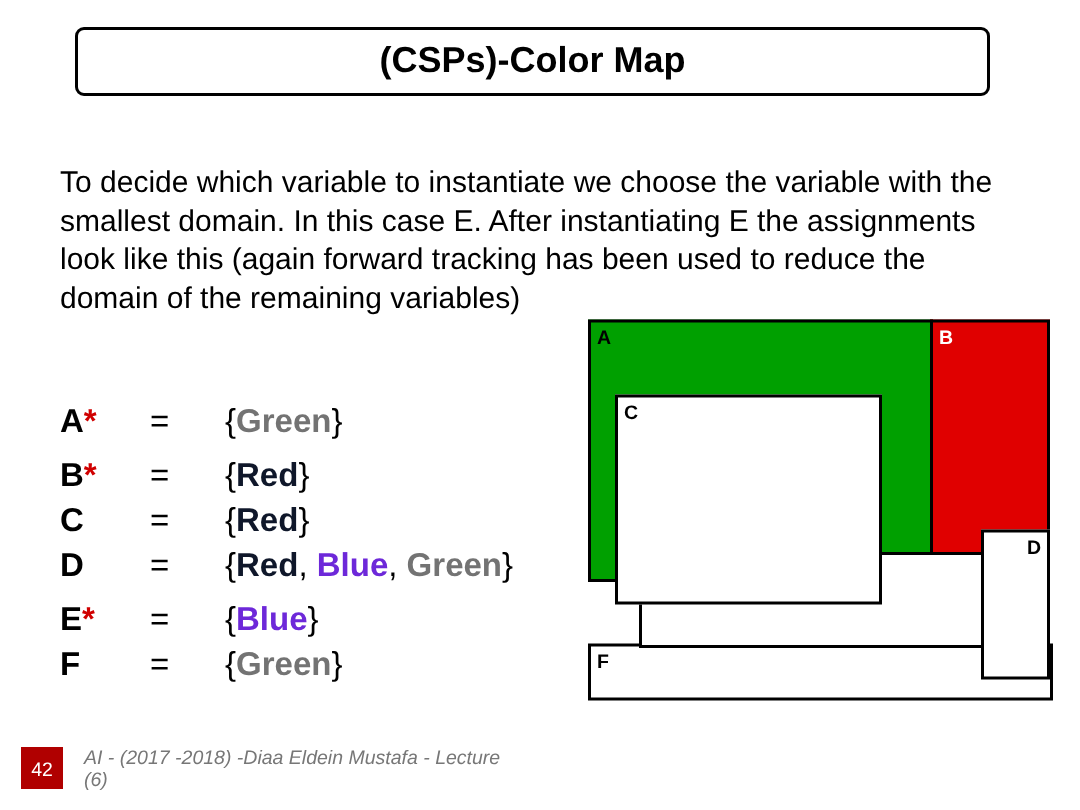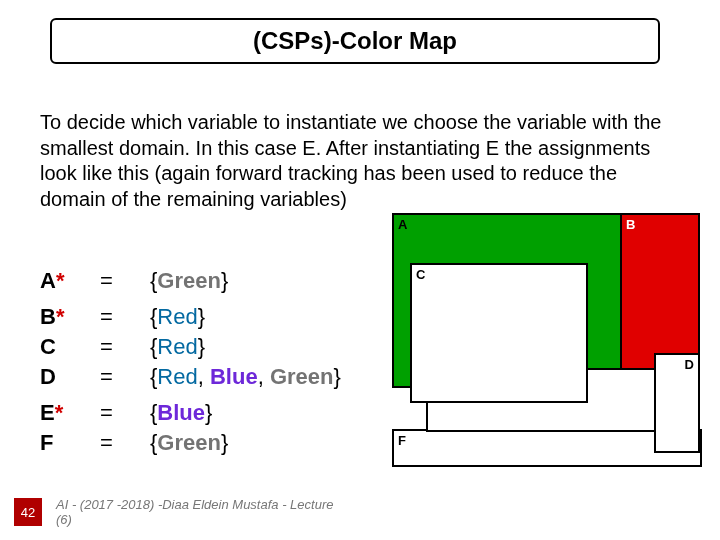--- a/index.html
+++ b/index.html
@@ -38,21 +38,21 @@
     position: absolute;
     left: 40px;
     top: 268px;
     font-size: 22px;
   }
   .row { display: flex; align-items: baseline; height: 30px; }
   .cell-var { width: 60px; font-weight: bold; }
   .cell-var .star { color: #d00000; }
   .cell-eq { width: 50px; }
   .cell-dom { }
-  .c-red { color: #0369a1; font-weight: normal; text-align: center; }
+  .c-red { color: #0f172a; font-weight: bold; text-align: center; }
   .c-green { color: #737373; font-weight: bold; }
   .c-blue { color: #6d28d9; font-weight: bold; }
   .c-black { color: #000; }
   .spacer { height: 6px; }
   .map {
     position: absolute;
     left: 392px;
     top: 213px;
     width: 310px;
     height: 255px;

